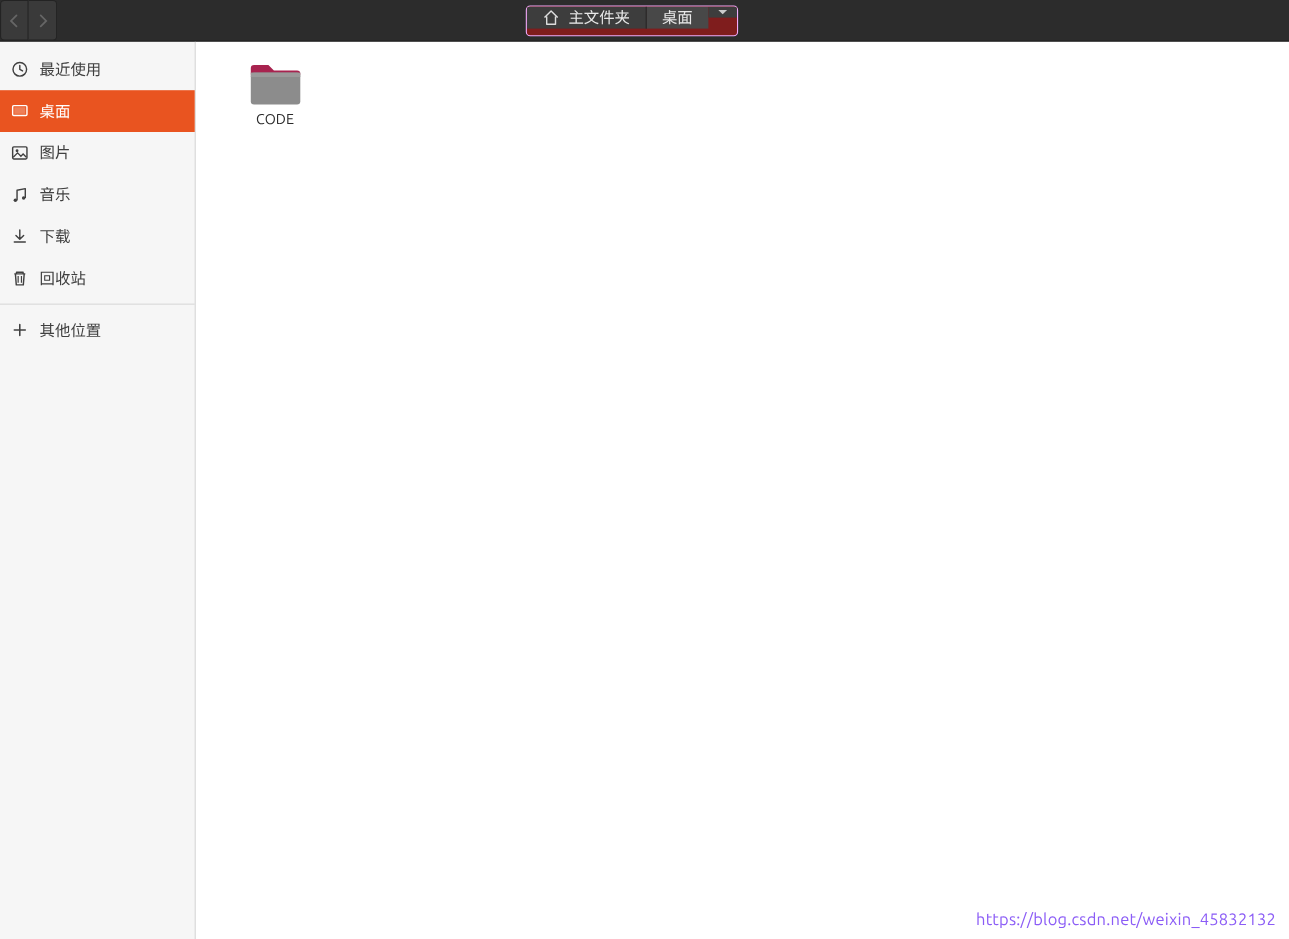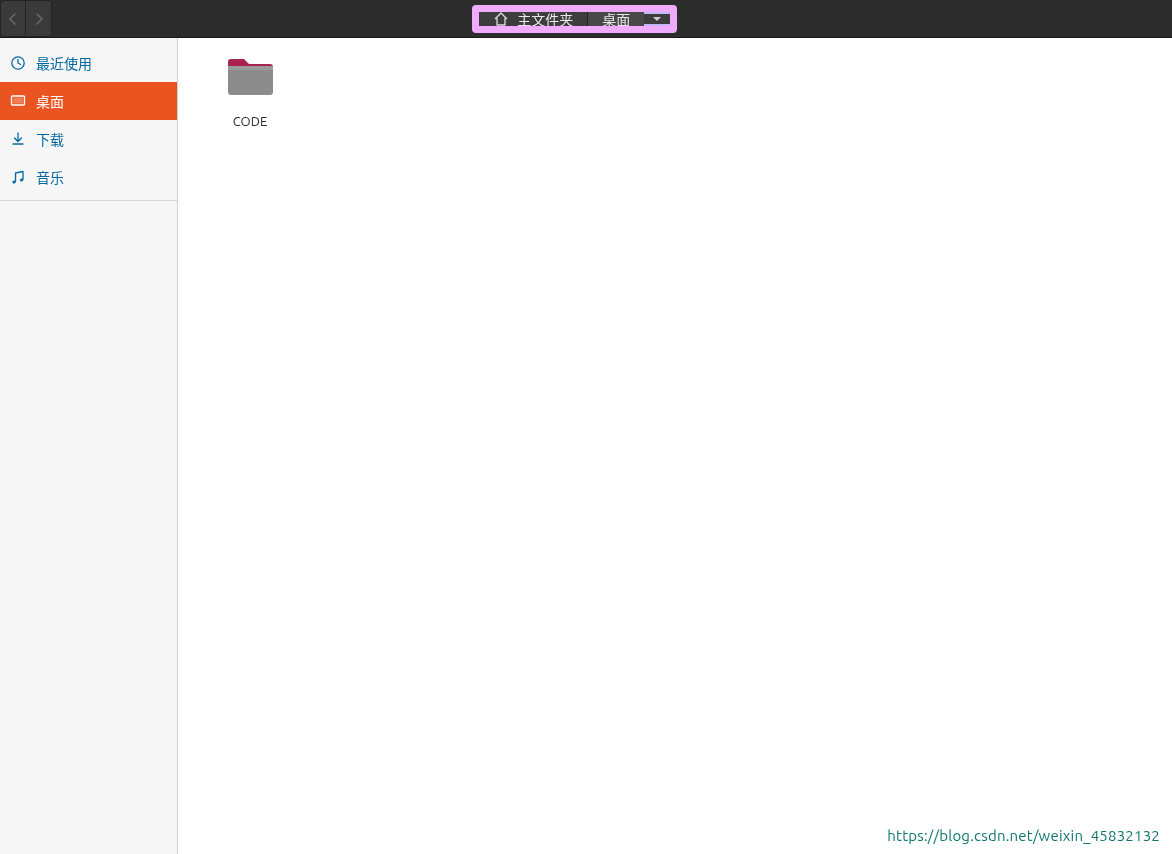--- a/index.html
+++ b/index.html
@@ -41,25 +41,25 @@
     }
     .nav-btn:last-child {
       border-top-right-radius: 4px;
       border-bottom-right-radius: 4px;
       border-left: none;
     }
     .nav-btn.disabled { color: #666; }
     .topbar-spacer { flex: 1; }
     .pathbar {
       display: flex;
-      align-items: center;
+      align-items: flex-start;
       height: 28px;
       margin-right: auto;
-      background: #c4b5fd;
-      border: 7px solid #f0abfc;
+      background: #7f1d1d;
+      border: 1px solid #f0abfc;
       border-radius: 4px;
       overflow: hidden;
     }
     .path-seg {
       display: flex;
       align-items: center;
       padding: 0 14px;
       color: #e8e8e8;
       gap: 8px;
       border-right: 1px solid #222;
@@ -87,21 +87,21 @@
       display: flex;
       flex-direction: column;
       padding-top: 6px;
     }
     .side-item {
       display: flex;
       align-items: center;
       height: 38px;
       padding: 0 10px;
       gap: 10px;
-      color: #0369a1;
+      color: #404040;
       cursor: default;
     }
     .side-item.active {
       background: #e95420;
       color: #fff;
     }
     .side-item .icon {
       width: 16px;
       height: 16px;
       display: flex;
@@ -118,37 +118,37 @@
       flex: 1;
       background: #fff;
       padding: 12px 24px;
       position: relative;
     }
     .folder-item {
       width: 96px;
       display: flex;
       flex-direction: column;
       align-items: center;
-      gap: 16px;
+      gap: 4px;
       padding: 4px;
     }
     .folder-icon {
       width: 52px;
       height: 44px;
     }
     .folder-label {
       font-size: 13px;
       color: #2a2a2a;
       text-align: center;
     }
     .watermark {
       position: absolute;
       right: 12px;
       bottom: 10px;
-      color: #0f766e;
+      color: #8b5cf6;
       font-size: 15px;
       letter-spacing: 0.2px;
       pointer-events: none;
     }
     svg { display: block; }
   </style>
 </head>
 <body>
 
 <div class="topbar">
@@ -208,36 +208,63 @@
         <svg width="16" height="16" viewBox="0 0 16 16">
             <rect x="1.5" y="3" width="13" height="9" rx="1" stroke="currentColor" stroke-width="1.3" fill="none"></rect>
             <rect x="3" y="4.5" width="10" height="6" fill="currentColor" opacity="0.25"></rect>
           </svg>
       </span>
       <span>桌面</span>
     </div>
     <div class="side-item">
       <span class="icon">
         <svg width="16" height="16" viewBox="0 0 16 16">
-            <path d="M8 2 V10 M4.5 7 L8 10.5 L11.5 7 M3 13 H13" stroke="currentColor" stroke-width="1.3" fill="none" stroke-linecap="round" stroke-linejoin="round"></path>
-          </svg>
-      </span>
-      <span>下载</span>
+            <rect x="1.5" y="2.5" width="13" height="11" rx="1" stroke="currentColor" stroke-width="1.3" fill="none"></rect>
+            <circle cx="5.5" cy="6" r="1.3" fill="currentColor"></circle>
+            <path d="M2 12 L6 8 L9 11 L11 9 L14 12" stroke="currentColor" stroke-width="1.2" fill="none"></path>
+          </svg>
+      </span>
+      <span>图片</span>
     </div>
     <div class="side-item">
       <span class="icon">
         <svg width="16" height="16" viewBox="0 0 16 16">
             <path d="M5.5 13 V4 L13 2.5 V11" stroke="currentColor" stroke-width="1.3" fill="none" stroke-linejoin="round"></path>
             <circle cx="4" cy="13" r="1.6" fill="currentColor"></circle>
             <circle cx="11.5" cy="11" r="1.6" fill="currentColor"></circle>
           </svg>
       </span>
       <span>音乐</span>
     </div>
+    <div class="side-item">
+      <span class="icon">
+        <svg width="16" height="16" viewBox="0 0 16 16">
+            <path d="M8 2 V10 M4.5 7 L8 10.5 L11.5 7 M3 13 H13" stroke="currentColor" stroke-width="1.3" fill="none" stroke-linecap="round" stroke-linejoin="round"></path>
+          </svg>
+      </span>
+      <span>下载</span>
+    </div>
+    <div class="side-item">
+      <span class="icon">
+        <svg width="16" height="16" viewBox="0 0 16 16">
+            <path d="M3 4 H13 M5 4 V2.5 H11 V4 M4 4 L4.8 14 H11.2 L12 4" stroke="currentColor" stroke-width="1.3" fill="none" stroke-linejoin="round"></path>
+            <path d="M6.5 6 V12 M9.5 6 V12" stroke="currentColor" stroke-width="1.1"></path>
+          </svg>
+      </span>
+      <span>回收站</span>
+    </div>
     <div class="side-sep"></div>
+    <div class="side-item">
+      <span class="icon">
+        <svg width="16" height="16" viewBox="0 0 16 16">
+            <path d="M8 3 V13 M3 8 H13" stroke="currentColor" stroke-width="1.4" stroke-linecap="round"></path>
+          </svg>
+      </span>
+      <span>其他位置</span>
+    </div>
   </div>
 
   <div class="main">
     <div class="folder-item">
       <span class="folder-icon">
         <svg width="52" height="44" viewBox="0 0 52 44">
           <path d="M4 8 Q4 5 7 5 H20 L25 10 H46 Q49 10 49 13 V14 H4 Z" fill="#a8234f"></path>
           <rect x="4" y="12" width="45" height="29" rx="3" fill="#8c8c8c"></rect>
           <rect x="4" y="12" width="45" height="4" fill="#9a9a9a"></rect>
         </svg>

